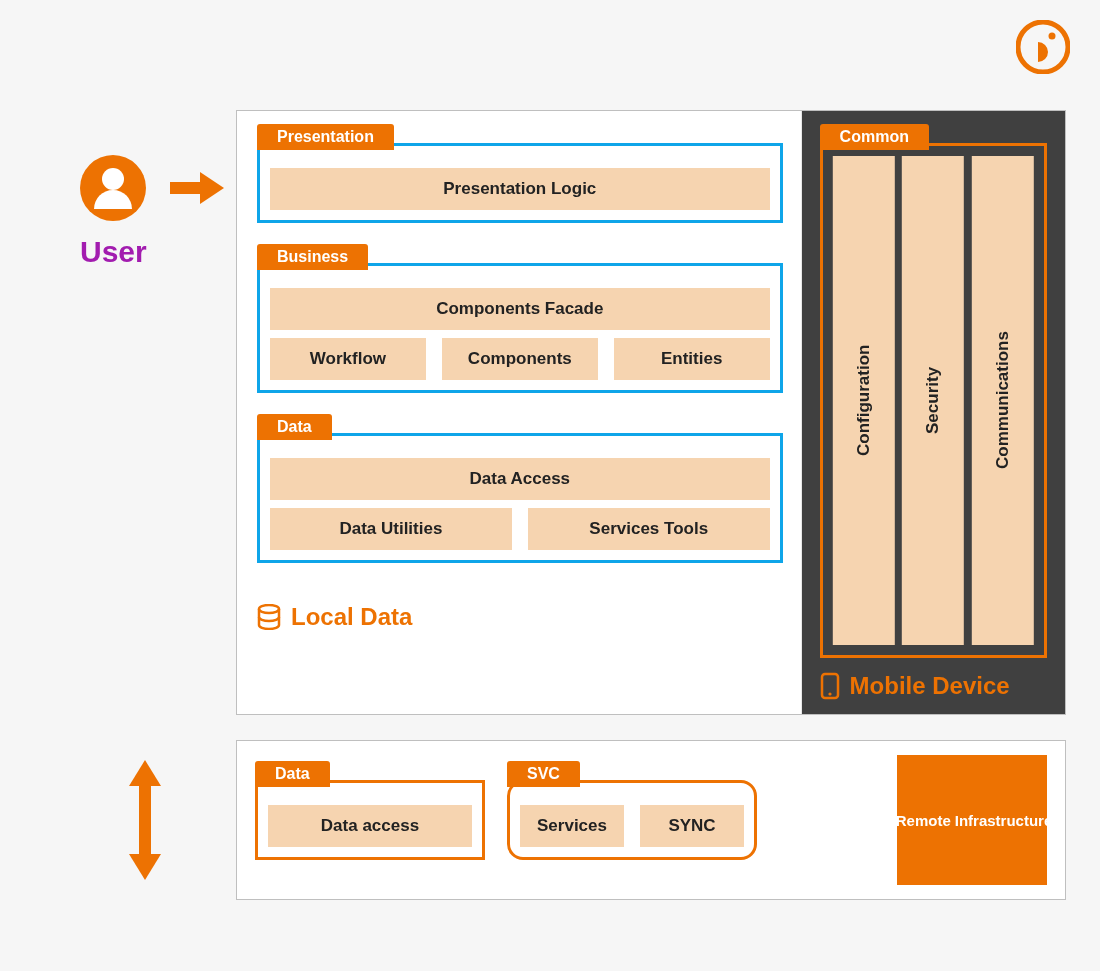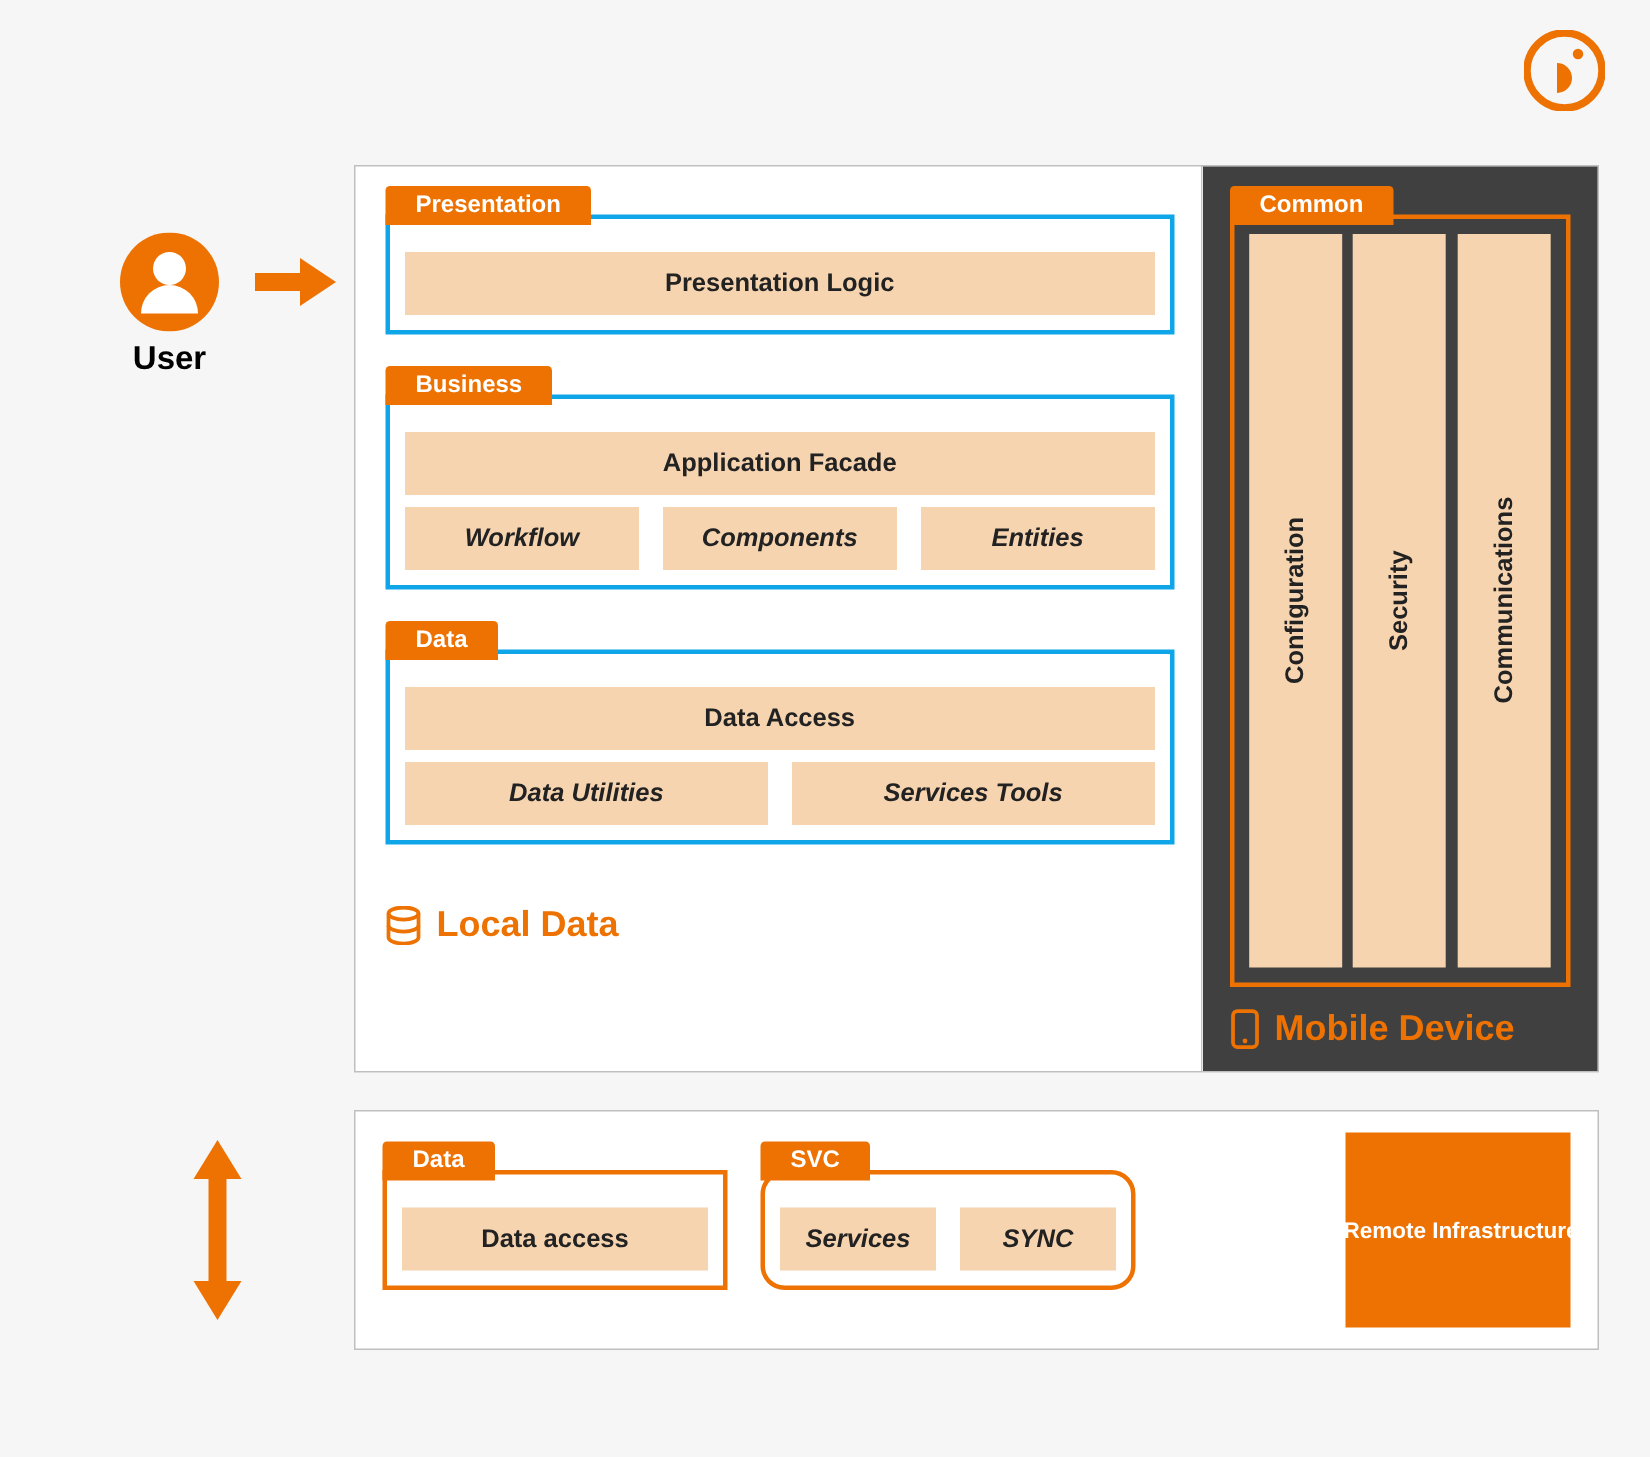--- a/index.html
+++ b/index.html
@@ -18,24 +18,24 @@
     top: 20px;
     right: 30px;
   }
   .user-block {
     position: absolute;
     top: 155px;
     left: 80px;
     text-align: center;
   }
   .user-label {
-    font-size: 22px;
-    font-weight: 600;
-    color: #000000;
-    margin-top: 0;
+    font-size: 30px;
+    font-weight: 600;
+    color: #a21caf;
+    margin-top: 10px;
   }
   .arrow-right {
     position: absolute;
     top: 168px;
     left: 170px;
   }
   .main-container {
     position: absolute;
     top: 110px;
     left: 236px;
@@ -82,21 +82,20 @@
     font-size: 17px;
     font-weight: 600;
     color: #222;
     padding: 11px 6px;
     margin-bottom: 8px;
   }
   .block:last-child { margin-bottom: 0; }
   .row {
     display: flex;
     gap: 16px;
-    font-style: italic;
   }
   .row .block { flex: 1; margin-bottom: 0; }
   .vblock {
     background: #f6d4b0;
     writing-mode: vertical-rl;
     transform: rotate(180deg);
     text-align: center;
     font-size: 17px;
     font-weight: 600;
     color: #222;
@@ -192,21 +191,21 @@
 <div class="main-container">
   <div class="left-pane">
 
     <div class="layer" style="margin-top:10px;">
       <div class="layer-tab">Presentation</div>
       <div class="block">Presentation Logic</div>
     </div>
 
     <div class="layer" style="margin-top:14px;">
       <div class="layer-tab">Business</div>
-      <div class="block">Application Facade</div>
+      <div class="block">Components Facade</div>
       <div class="row">
         <div class="block">Workflow</div>
         <div class="block">Components</div>
         <div class="block">Entities</div>
       </div>
     </div>
 
     <div class="layer" style="margin-top:14px;">
       <div class="layer-tab">Data</div>
       <div class="block">Data Access</div>

